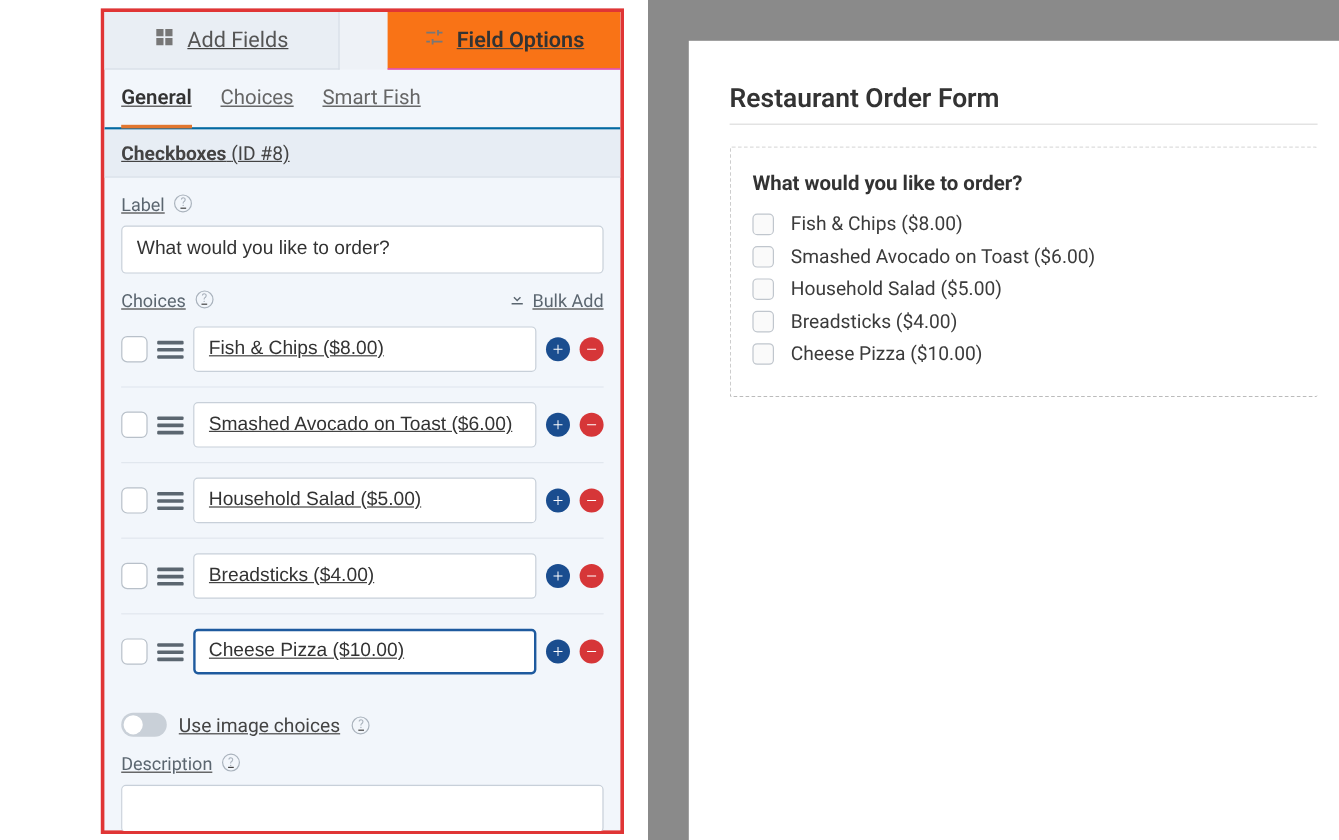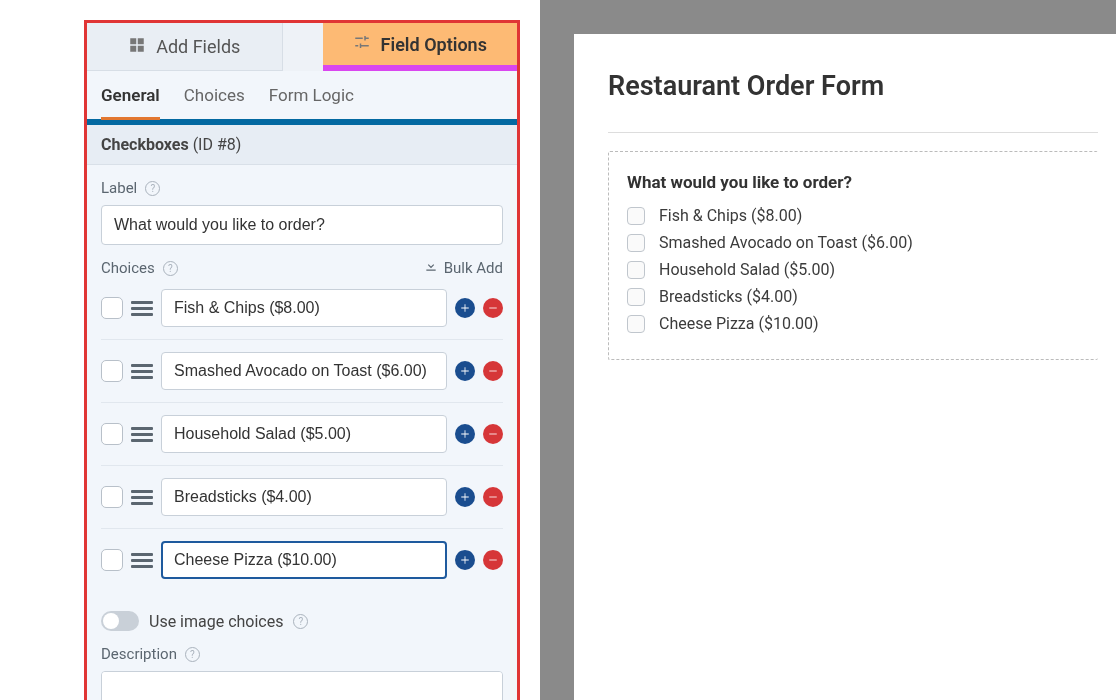--- a/index.html
+++ b/index.html
@@ -14,21 +14,22 @@
   }
   .workspace {
     display: flex;
     width: 100%;
     height: 100%;
   }
   
   .left-col {
     width: 540px;
     padding-left: 84px;
-    padding-top: 20px;
+    padding-top: 7px;
+    text-decoration: underline;
   }
   .panel {
     width: 436px;
     height: 688px;
     border: 3px solid #e03535;
     background: #f2f6fb;
     position: relative;
     overflow: hidden;
   }
   .top-tabs {
@@ -43,36 +44,36 @@
     justify-content: center;
     gap: 10px;
     font-size: 18px;
     color: #555;
     cursor: pointer;
     border-right: 1px solid #d7dee6;
     border-bottom: 1px solid #d7dee6;
     background: #e9eef4;
   }
   .top-tab.active {
-    background: #fdba74;
-    border-bottom: 6px solid #d946ef;
+    background: #f97316;
+    border-bottom: 1px solid #d946ef;
     font-weight: 600;
     color: #333;
     margin-left: 40px;
   }
   .top-tab:last-child { border-right: none; }
   .top-tab svg { width: 18px; height: 18px; fill: #777; }
 
   .sub-tabs {
     display: flex;
     gap: 24px;
     padding: 14px 14px 0 14px;
     font-size: 17px;
     color: #666;
-    border-bottom: 6px solid #0369a1;
+    border-bottom: 2px solid #0369a1;
   }
   .sub-tab {
     padding-bottom: 12px;
     cursor: pointer;
   }
   .sub-tab.active {
     color: #333;
     font-weight: 600;
     border-bottom: 3px solid #e27730;
     margin-bottom: -1px;
@@ -85,21 +86,21 @@
     font-size: 16px;
     color: #444;
   }
   .field-header b { font-weight: 700; margin-top: 23px; }
 
   .section {
     padding: 14px 14px 6px 14px;
   }
   .lbl-row {
     display: flex;
-    align-items: center;
+    align-items: flex-start;
     gap: 8px;
     color: #5b6670;
     font-size: 15px;
     margin-bottom: 8px;
   }
   .help {
     width: 15px; height: 15px; border-radius: 50%;
     border: 1.5px solid #aab3bd;
     display: inline-flex; align-items: center; justify-content: center;
     font-size: 10px; color: #aab3bd;
@@ -201,24 +202,24 @@
     background: #8a8a8a;
     padding: 34px 0 0 34px;
   }
   .preview {
     background: #fff;
     width: 100%;
     min-height: 666px;
     padding: 36px 0 0 34px;
   }
   .form-title {
-    font-size: 27px;
+    font-size: 22px;
     font-weight: 600;
     color: #333;
-    margin-bottom: 30px;
+    margin-bottom: 8px;
   }
   .title-rule {
     border: none; border-top: 1px solid #ddd;
     width: 490px; margin-bottom: 18px;
   }
   .field-box {
     width: 490px;
     border: 1px dashed #bbb;
     border-right: none;
     border-radius: 2px;
@@ -276,21 +277,21 @@
                 <path d="M3 6h10v2H3zM17 6h4v2h-4zM15 4h2v6h-2zM3 16h4v2H3zM11 16h10v2H11zM9 14h2v6H9z"></path>
               </svg>
           </span>
           <span>Field Options</span>
         </div>
       </div>
 
       <div class="sub-tabs">
         <div class="sub-tab active">General</div>
         <div class="sub-tab">Choices</div>
-        <div class="sub-tab">Form Logic</div>
+        <div class="sub-tab">Smart Fish</div>
       </div>
 
       <div class="field-header">
         <b>Checkboxes</b>
         <span>(ID #8)</span>
       </div>
 
       <div class="section">
         <div class="lbl-row">
           <span>Label</span>

